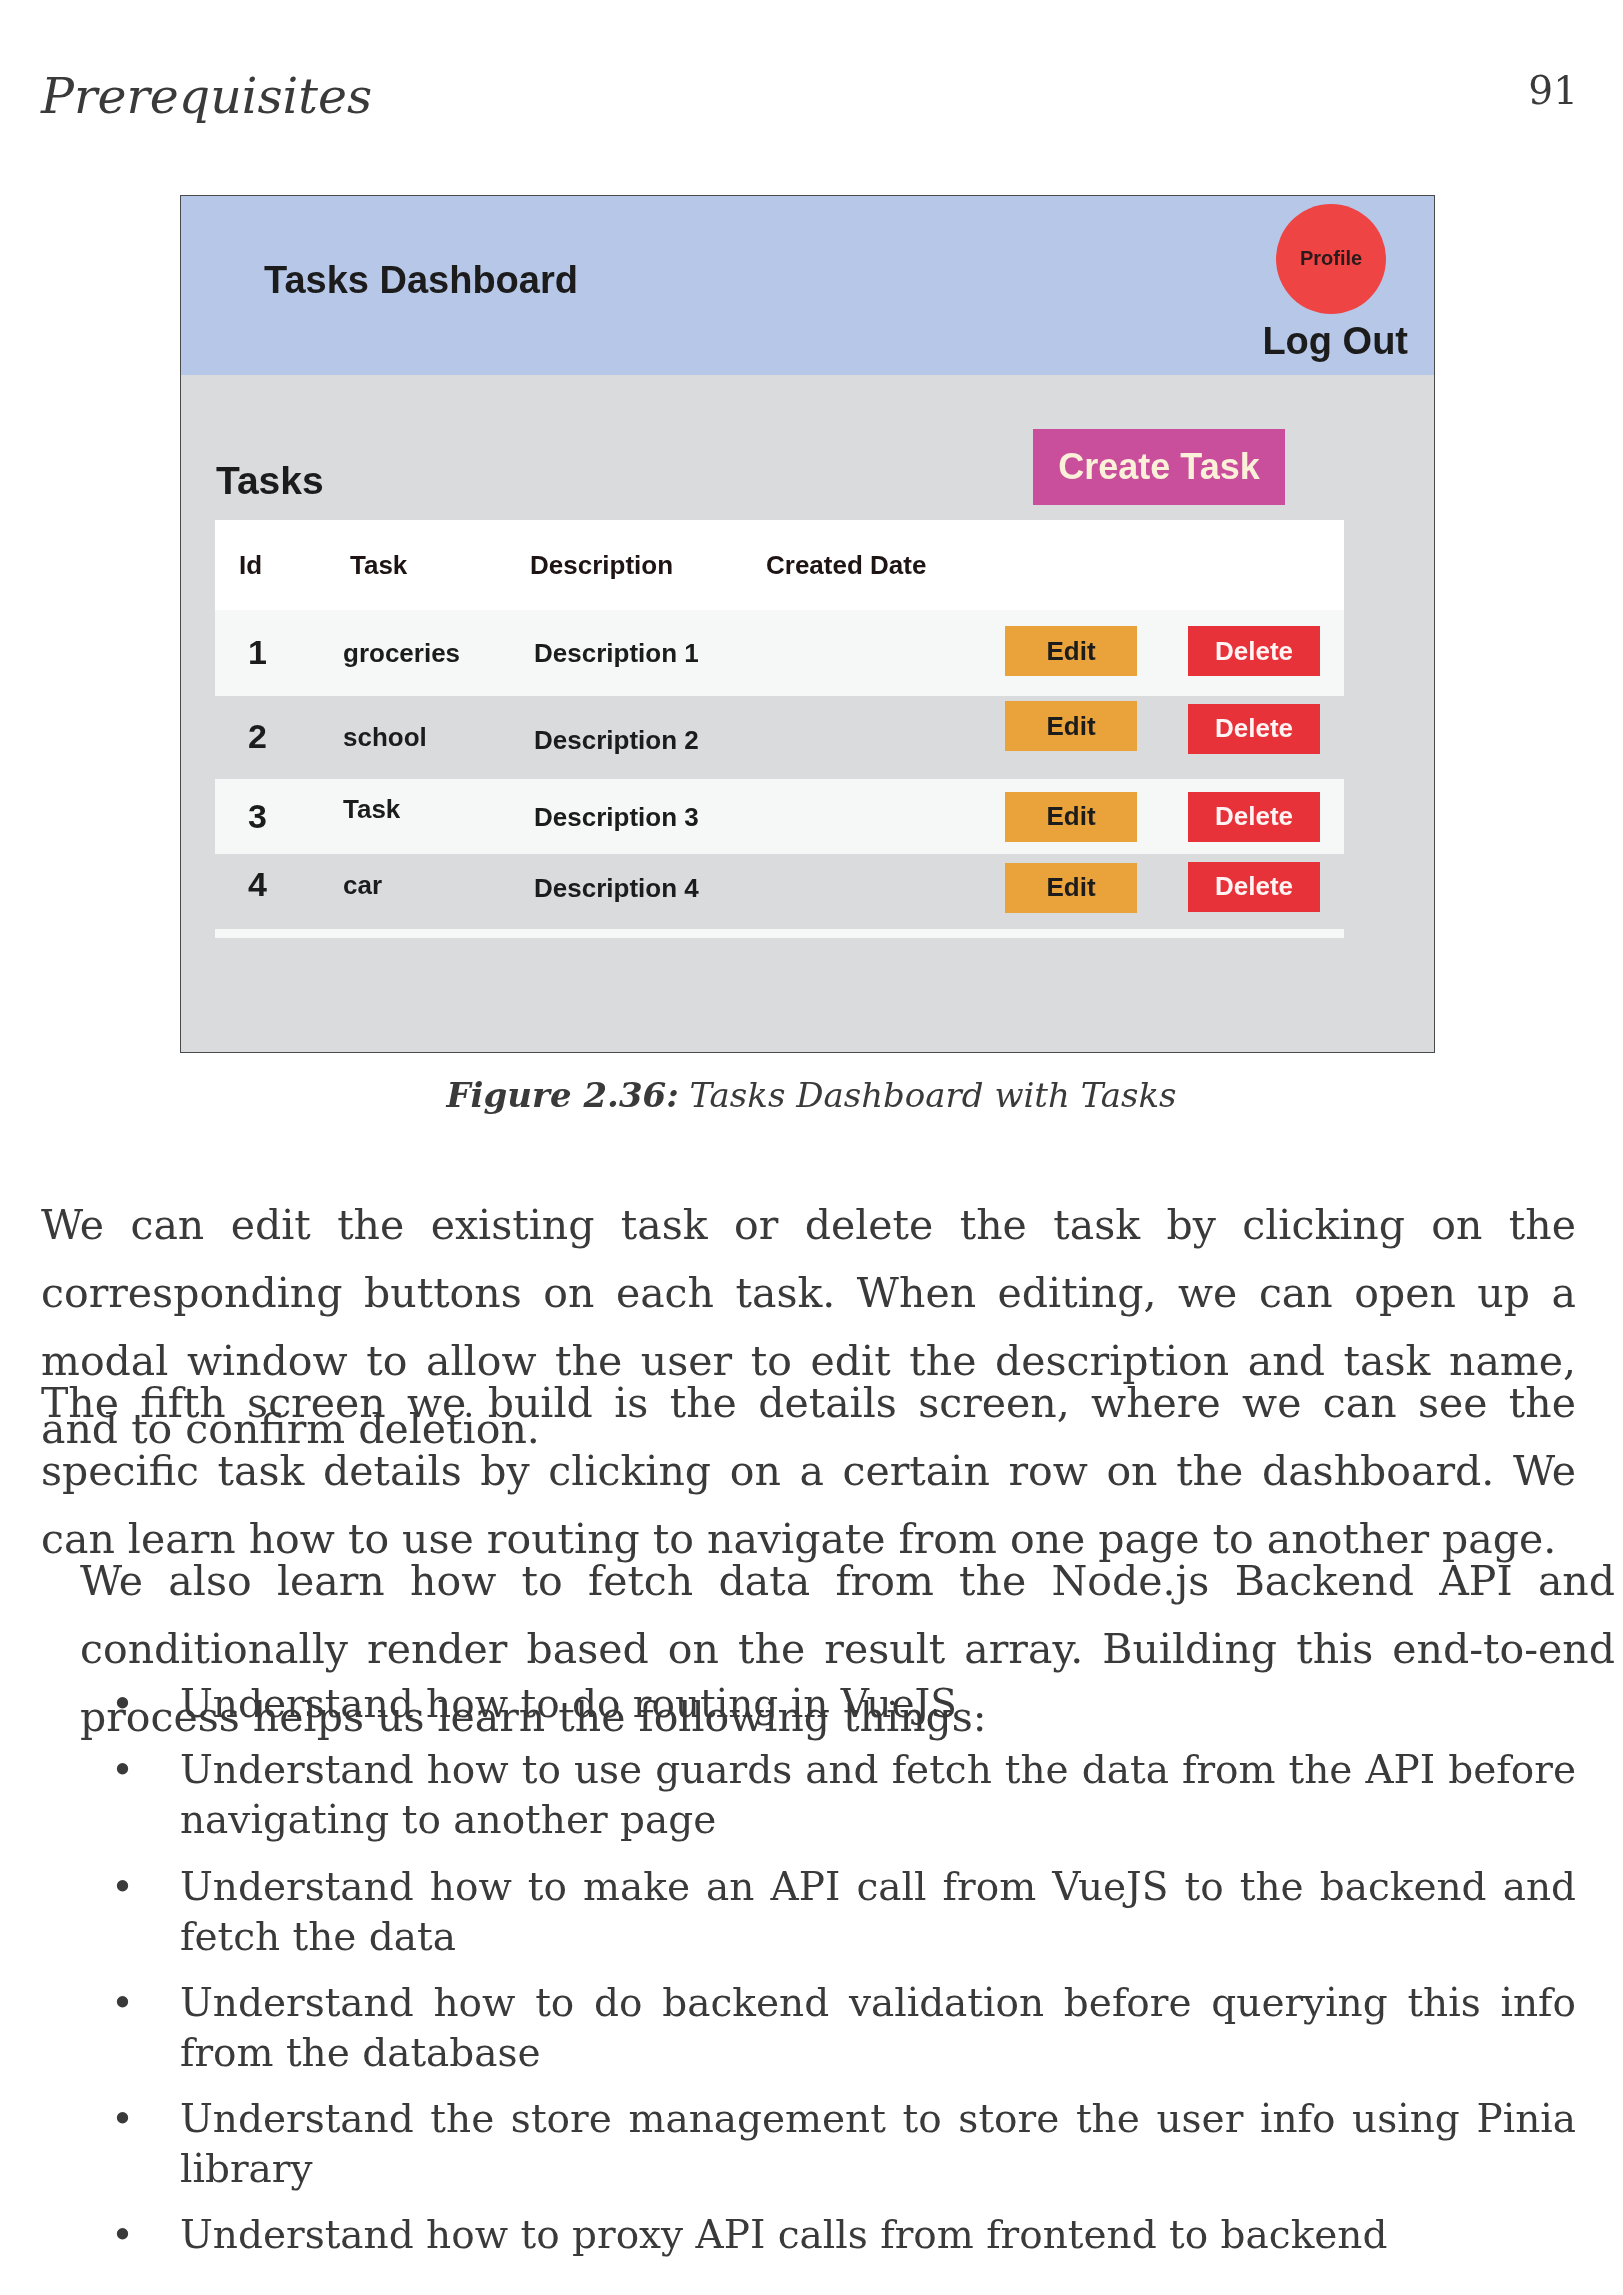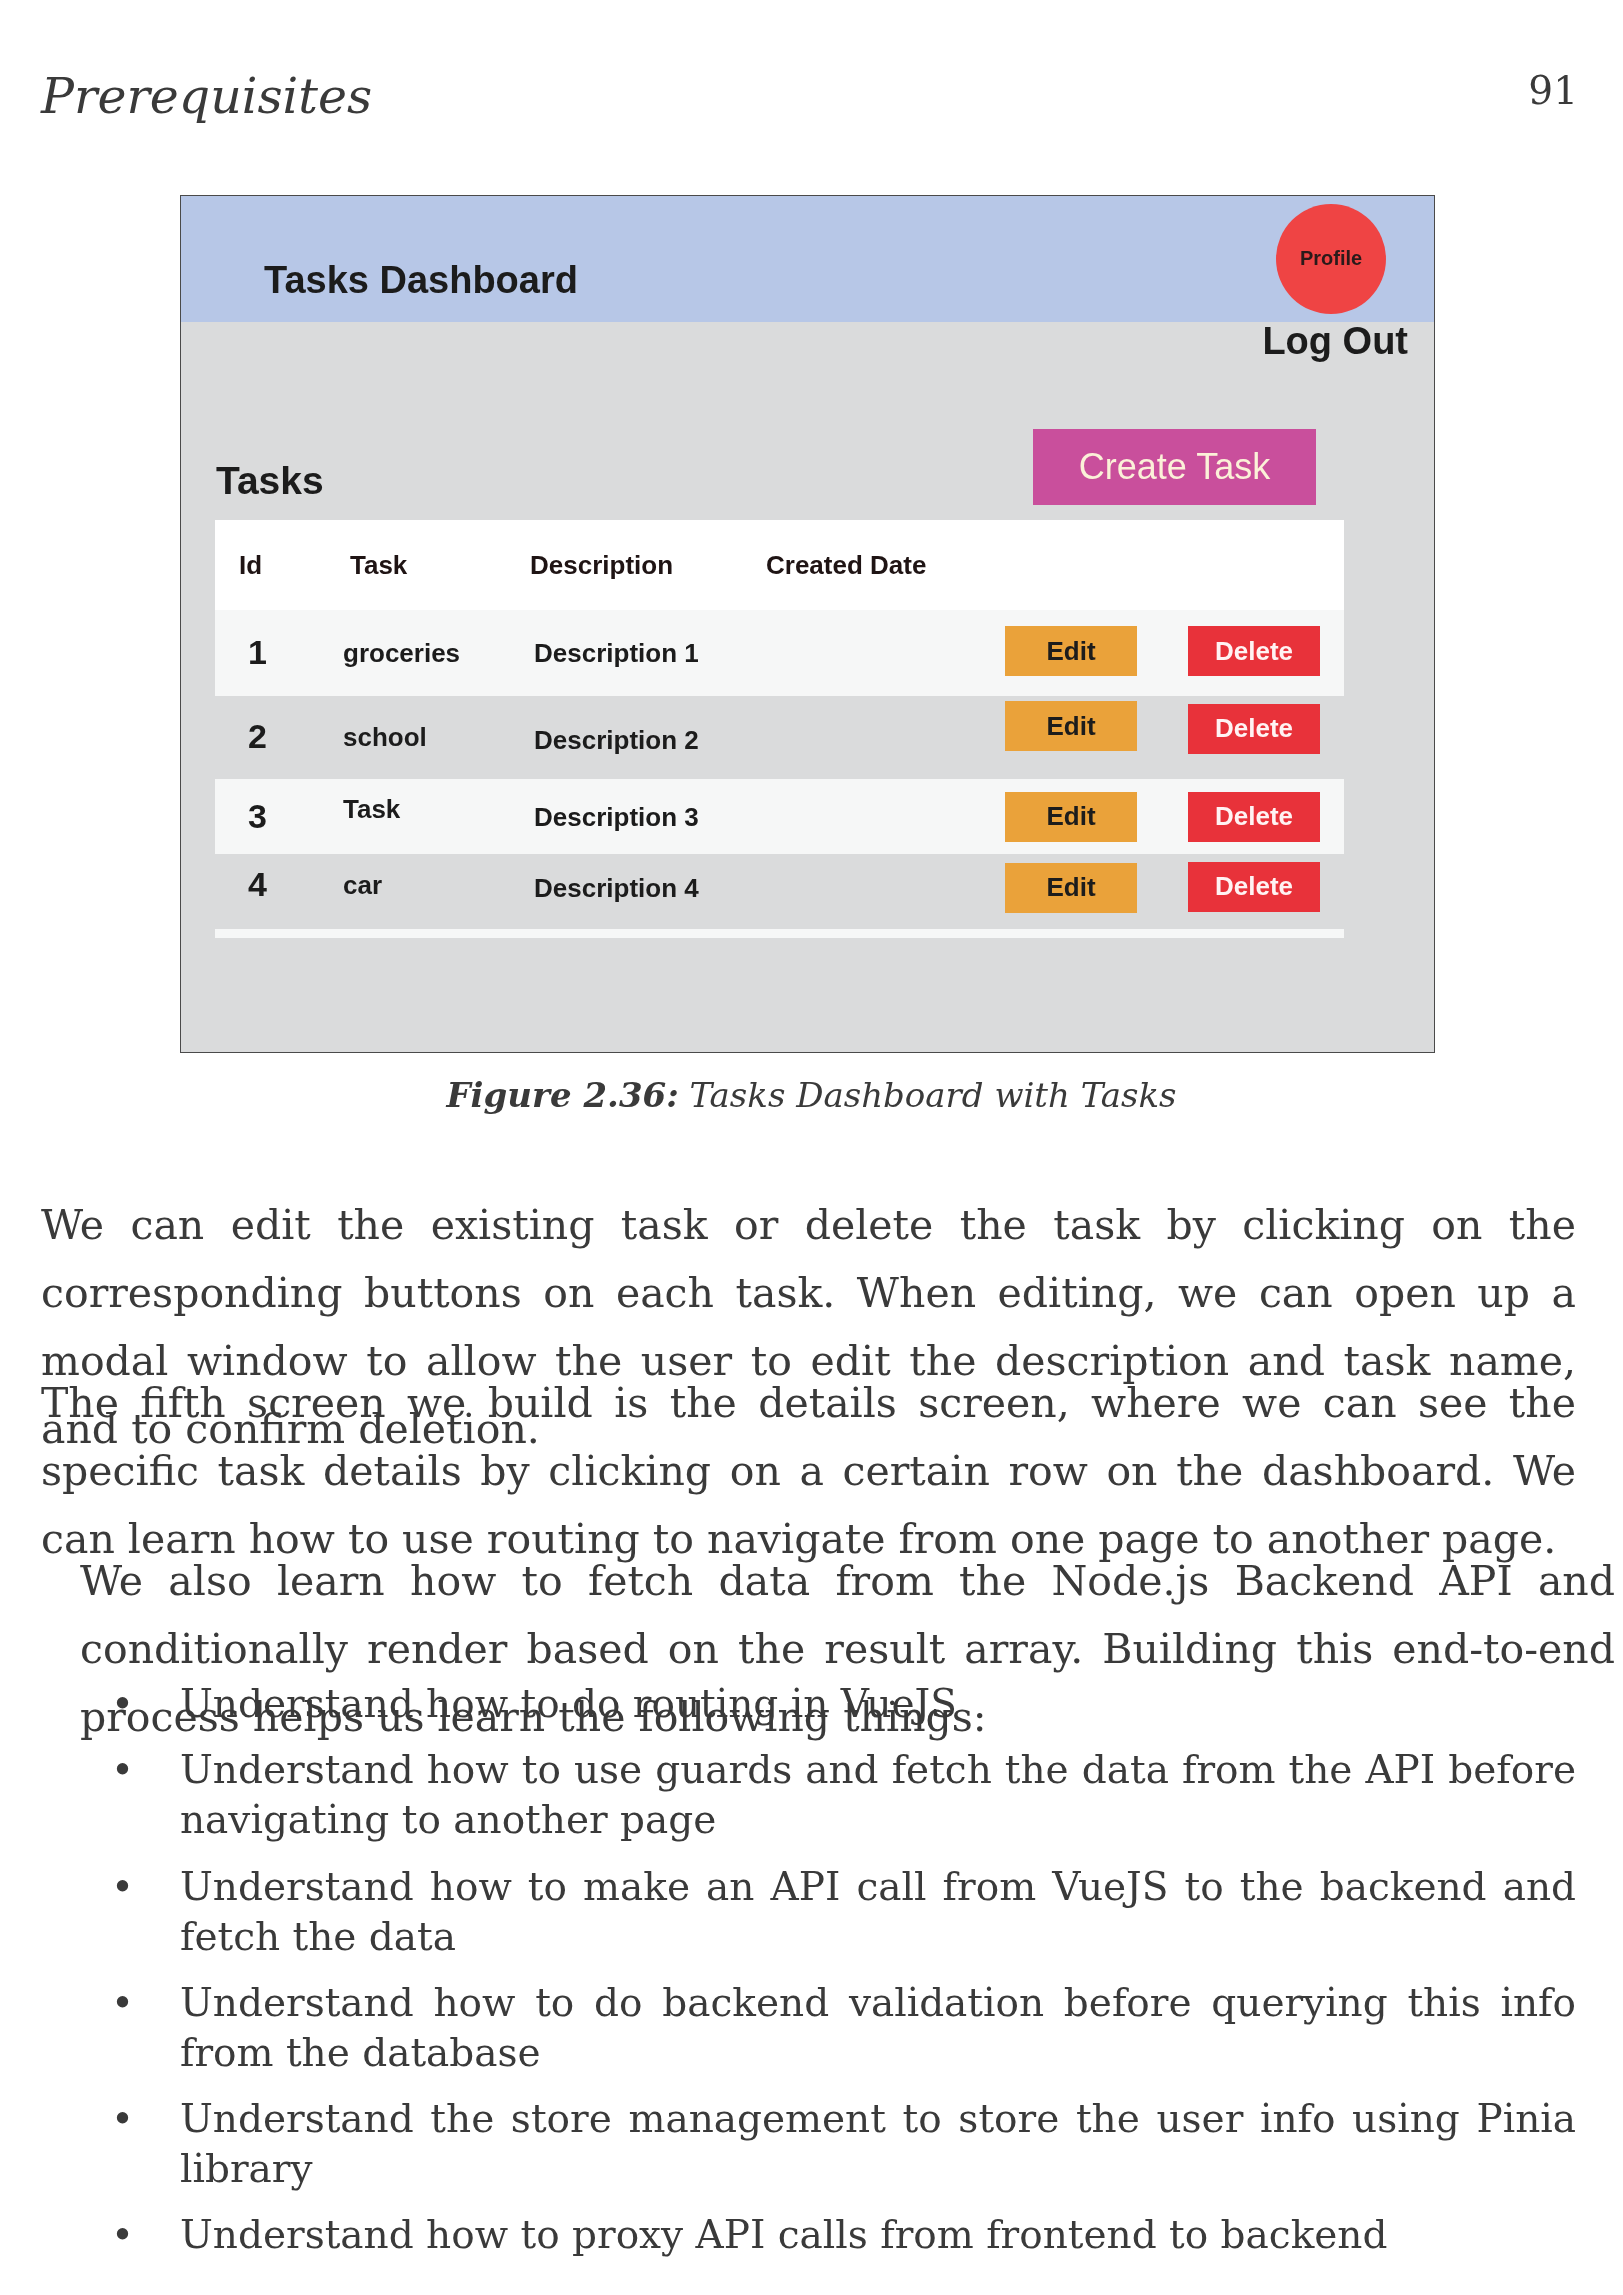--- a/index.html
+++ b/index.html
@@ -5,30 +5,30 @@
   html, body { margin: 0; padding: 0; background: #ffffff; }
   body { width: 1623px; height: 2295px; position: relative; overflow: hidden; }
   .serif { font-family: "DejaVu Serif", "Liberation Serif", serif; color: #3a3a3a; }
   .sans { font-family: "Liberation Sans", "DejaVu Sans", sans-serif; }
 
   #running-head { position: absolute; left: 41px; top: 68px; font-size: 49px; font-style: italic; }
   #page-number { position: absolute; right: 45px; top: 68px; font-size: 39px; }
 
   #figure { position: absolute; left: 180px; top: 195px; width: 1255px; height: 858px;
             border: 1.9px solid #4a4a4a; background: #dadbdc; box-sizing: border-box; }
-  #app-header { position: absolute; left: 0; top: 0; width: 100%; height: 126px; background: #b7c7e7; }
+  #app-header { position: absolute; left: 0; top: 0; width: 100%; height: 179px; background: #b7c7e7; }
   #app-title { position: absolute; left: 83px; top: 63px; font-size: 38px; font-weight: bold; color: #1c1c1c; }
   #profile-btn { position: absolute; left: 1095px; top: 7.5px; width: 110px; height: 110px; border-radius: 50%;
                  background: #ef4444; display: flex; align-items: center; justify-content: center;
                  font-size: 20px; font-weight: bold; color: #2a1a1a; cursor: pointer; }
   #logout-link { position: absolute; right: 26px; top: 124px; font-size: 38px; font-weight: bold; color: #1c1c1c; cursor: pointer; }
 
   #tasks-heading { position: absolute; left: 35px; top: 263px; font-size: 39px; font-weight: bold; color: #1c1c1c; }
-  #create-btn { position: absolute; left: 852px; top: 233px; width: 283px; height: 76px; background: #c94f9c;
-                color: #fbf1d8; font-size: 36px; font-weight: normal; border: none; display: flex;
+  #create-btn { position: absolute; left: 852px; top: 233px; width: 252px; height: 76px; background: #c94f9c;
+                color: #fbf1d8; font-size: 36px; font-weight: bold; border: none; display: flex;
                 align-items: center; justify-content: center; cursor: pointer; }
 
   #table { position: absolute; left: 34px; top: 324px; width: 1129px; }
   #thead { height: 90px; background: #ffffff; position: relative; }
   .th { position: absolute; top: 30px; font-size: 26px; font-weight: bold; color: #1f1414; }
   .row { position: relative; }
   .row.white { background: #f6f7f7; }
   .row.gray { background: #dadbdc; }
   .cell { position: absolute; font-weight: bold; color: #1c1c1c; }
   .cell-id { left: 33px; font-size: 34px; }

